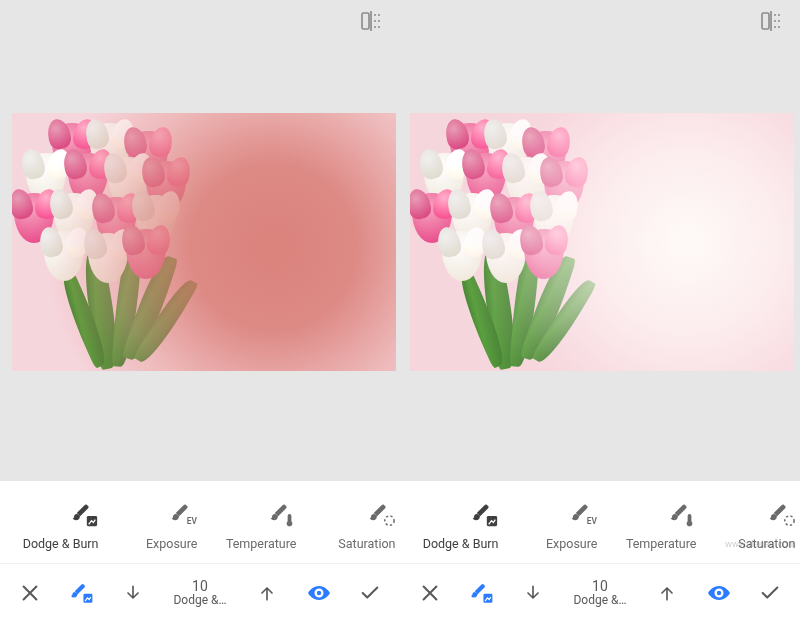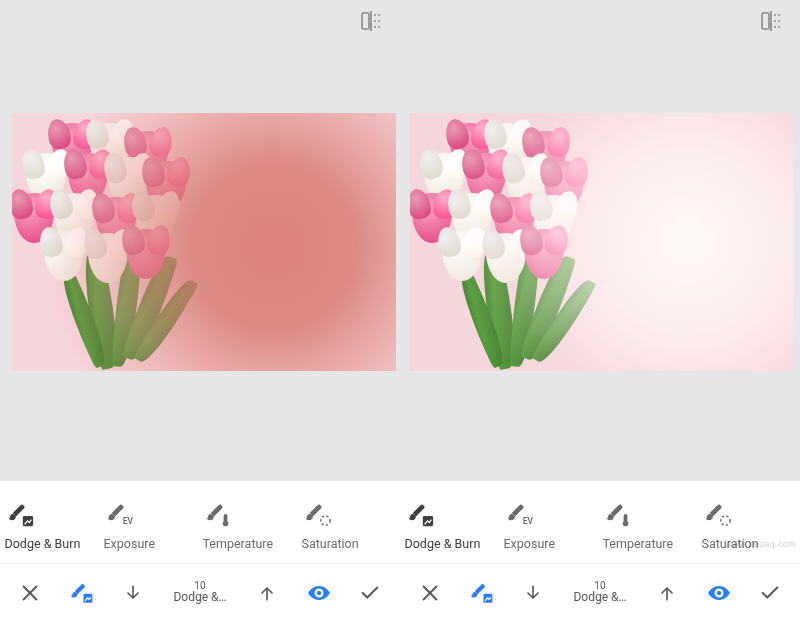--- a/index.html
+++ b/index.html
@@ -114,21 +114,21 @@
     height: 82px;
     background: #ffffff;
     display: flex;
     align-items: center;
     justify-content: space-around;
     padding: 6px 2px 0 2px;
   }
   .tool {
     display: flex;
     flex-direction: column;
-    align-items: flex-start;
+    align-items: flex-end;
     width: 94px;
     gap: 6px;
     color: #6b6b6b;
     font-size: 12.5px;
     cursor: pointer;
   }
   .tool.active { color: #404040; }
   .tool .ticon { height: 30px; display:flex; align-items:center; justify-content:center; }
   .tool .tlabel { white-space: nowrap; }
 
@@ -147,21 +147,21 @@
     min-width: 38px; height: 40px;
     color:#595959;
     cursor:pointer;
   }
   .ab-item.blue { color:#2b7cff; }
   .stepper {
     display:flex; flex-direction:column; align-items:center;
     line-height:1.05; color:#595959; font-size:12px;
     min-width:70px;
   }
-  .stepper .val { font-size:10px; }
+  .stepper .val { font-size:14px; }
 
   .watermark {
     position:absolute;
     right:4px; bottom:72px;
     font-size:9px;
     color: rgba(0,0,0,0.22);
     letter-spacing:0.04em;
     font-family: Liberation Sans, sans-serif;
   }
 

